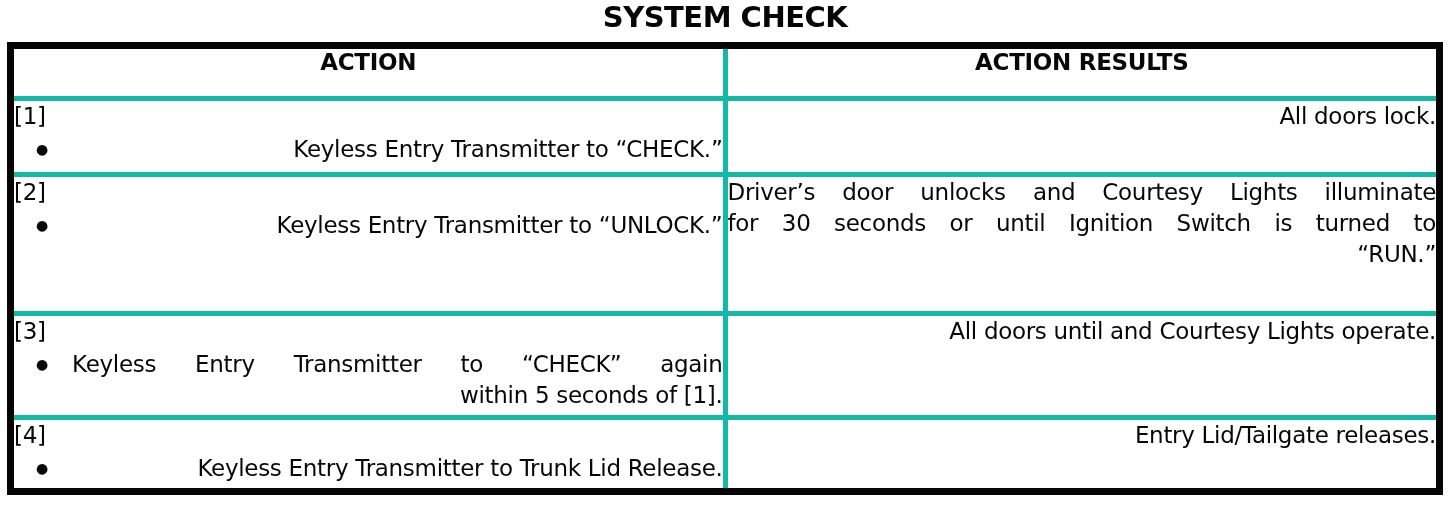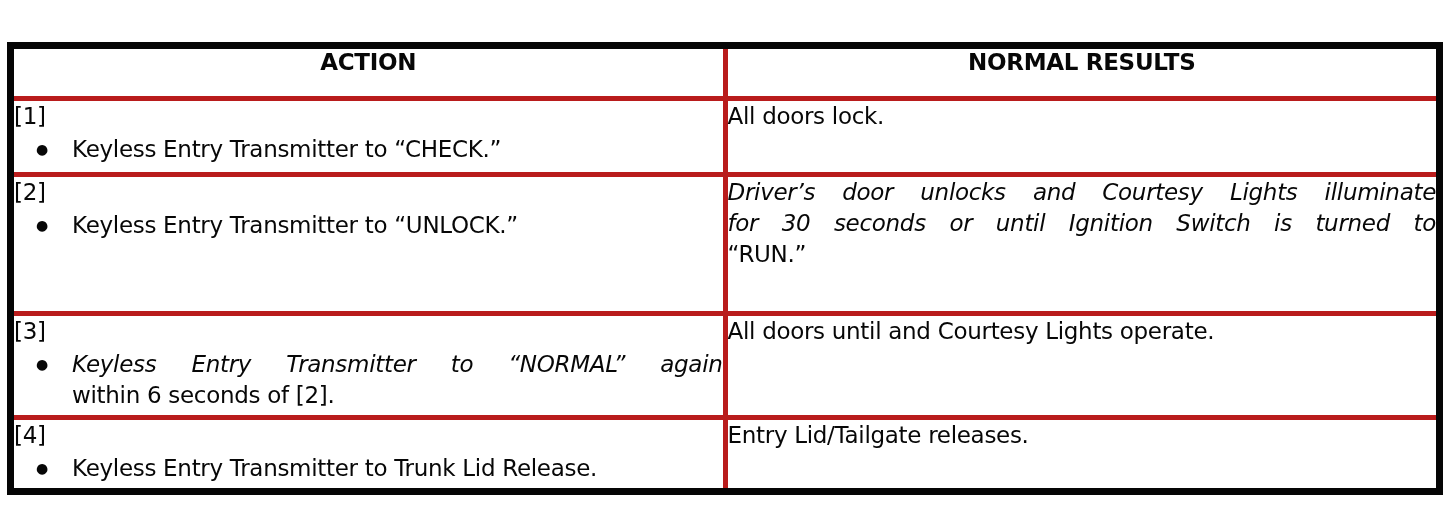--- a/index.html
+++ b/index.html
@@ -33,21 +33,21 @@
     position: absolute;
     top: 42px;
     left: 7px;
     width: 1436px;
     border-collapse: collapse;
     table-layout: fixed;
     border: 7px solid #050505;
   }
   table.syscheck th,
   table.syscheck td {
-    border: 5px solid #b91c1c;
+    border: 5px solid #14b8a6;
     vertical-align: top;
     padding: 0;
   }
   th.hdr {
     height: 47px;
     font-size: 23px;
     font-weight: bold;
     text-align: center;
     vertical-align: middle;
     letter-spacing: -0.3px;
@@ -56,26 +56,26 @@
   td.result-cell { padding: 36px 10px 6px 12px; }
   .r1 td { height: 71px; }
   .r2 td { height: 134px; }
   .r3 td { height: 99px; }
   .r4 td { height: 68px; }
   .line {
     font-size: 23px;
     line-height: 31px;
     letter-spacing: -0.3px;
     white-space: nowrap;
+    text-align: right;
   }
   .stretch {
     white-space: normal;
     text-align: justify;
     text-align-last: justify;
-    font-style: italic;
   }
   .step-num {
     font-size: 23px;
     line-height: 30px;
     letter-spacing: -0.3px;
   }
   .bullet-row {
     display: flex;
     align-items: flex-start;
     margin-top: 3px;
@@ -87,30 +87,31 @@
     line-height: 31px;
     box-sizing: border-box;
   }
   .action-text { flex: 1 1 auto; min-width: 0; }
 </style>
 </head>
 <body>
 
 <div class="page">
 
+  <div class="title">SYSTEM CHECK</div>
 
   <table class="syscheck">
     <colgroup>
       <col style="width:50%">
       <col style="width:50%">
     </colgroup>
     <tbody>
         <tr>
       <th class="hdr">ACTION</th>
-      <th class="hdr">NORMAL RESULTS</th>
+      <th class="hdr">ACTION RESULTS</th>
     </tr>
 
     <tr class="r1">
       <td class="action-cell">
         <div class="step-num">[1]</div>
         <div class="bullet-row">
           <span class="bullet">●</span>
           <div class="action-text">
             <div class="line">Keyless Entry Transmitter to “CHECK.”</div>
           </div>
@@ -137,22 +138,22 @@
         <div class="line">“RUN.”</div>
       </td>
     </tr>
 
     <tr class="r3">
       <td class="action-cell">
         <div class="step-num">[3]</div>
         <div class="bullet-row">
           <span class="bullet">●</span>
           <div class="action-text">
-            <div class="line stretch">Keyless Entry Transmitter to “NORMAL” again</div>
-            <div class="line">within 6 seconds of [2].</div>
+            <div class="line stretch">Keyless Entry Transmitter to “CHECK” again</div>
+            <div class="line">within 5 seconds of [1].</div>
           </div>
         </div>
       </td>
       <td class="result-cell">
         <div class="line">All doors until and Courtesy Lights operate.</div>
       </td>
     </tr>
 
     <tr class="r4">
       <td class="action-cell">

